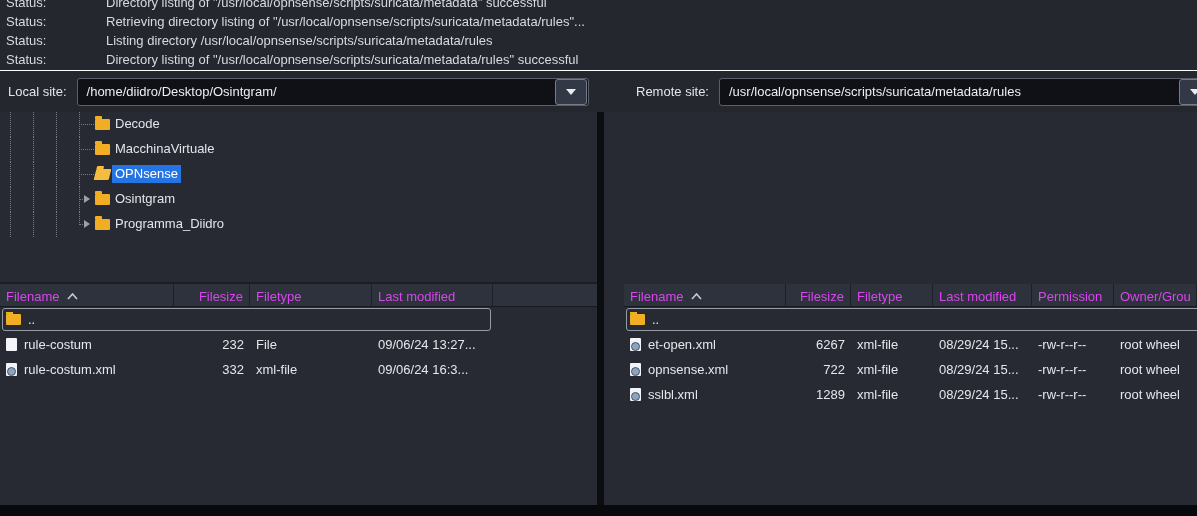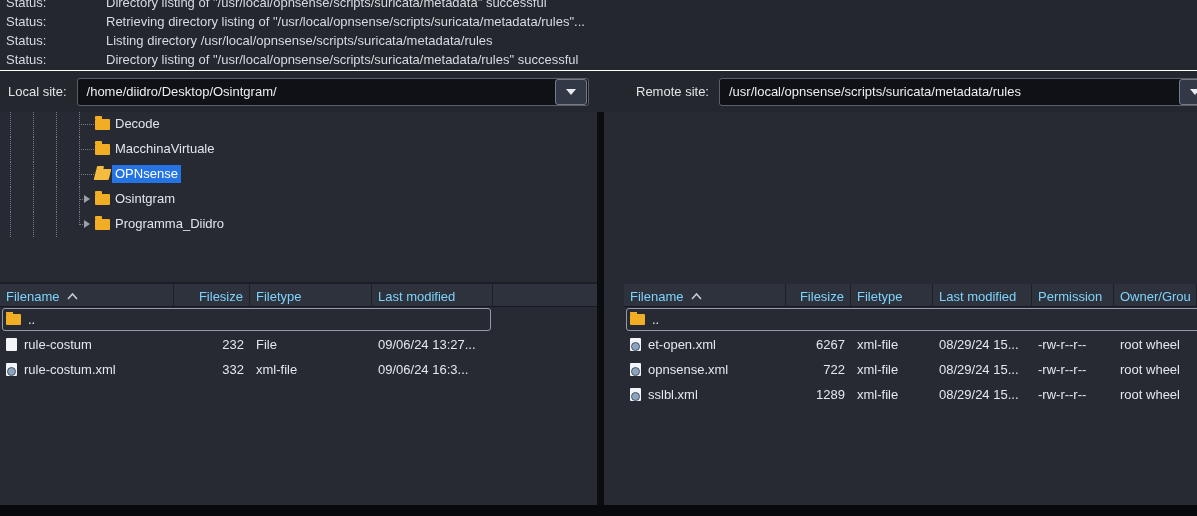--- a/index.html
+++ b/index.html
@@ -52,21 +52,21 @@
   .ico.folderq::after{content:'?';position:absolute;left:0;right:0;top:-2px;text-align:center;font-size:11px;font-weight:bold;color:#15161a;}
   .ico.folderopen{transform:skewX(-14deg);background:#f5bc3f;}
   .ico.folderopen::before{background:#f5bc3f;}
   .ico.file,.ico.xml{top:6px;width:11px;height:13px;background:#f2f4f7;border-radius:1px;}
   .ico.xml::after{content:'';position:absolute;left:1px;top:4px;width:7px;height:7px;border-radius:50%;background:#8ea3bc;border:1px solid #44546a;}
   .fico{position:relative;flex:none;margin-right:7px;}
   .fico .ico{position:relative;display:block;top:0;}
 
   
   .lhead{height:22px;display:flex;background:#2e323c;border-bottom:1px solid #161920;flex:none;}
-  .hcell{box-sizing:border-box;padding:3px 6px 0 6px;border-right:1px solid #1d2027;color:#7dd3fc;white-space:nowrap;overflow:hidden;display:flex;align-items:center;gap:8px;}
+  .hcell{box-sizing:border-box;padding:3px 6px 0 6px;border-right:1px solid #1d2027;color:#d946ef;white-space:nowrap;overflow:hidden;display:flex;align-items:center;gap:8px;}
   .hcell.r{justify-content:flex-end;}
   .hfill{flex:1;}
   .chev{flex:none;}
 
   
   .list{flex:1;overflow:hidden;position:relative;}
   .frow{position:relative;height:25px;display:flex;align-items:center;color:#e4e7eb;}
   .fcell{box-sizing:border-box;padding:0 6px;white-space:nowrap;overflow:hidden;flex:none;}
   .fcell.name{display:flex;align-items:center;}
   .fcell.r{text-align:right;}

